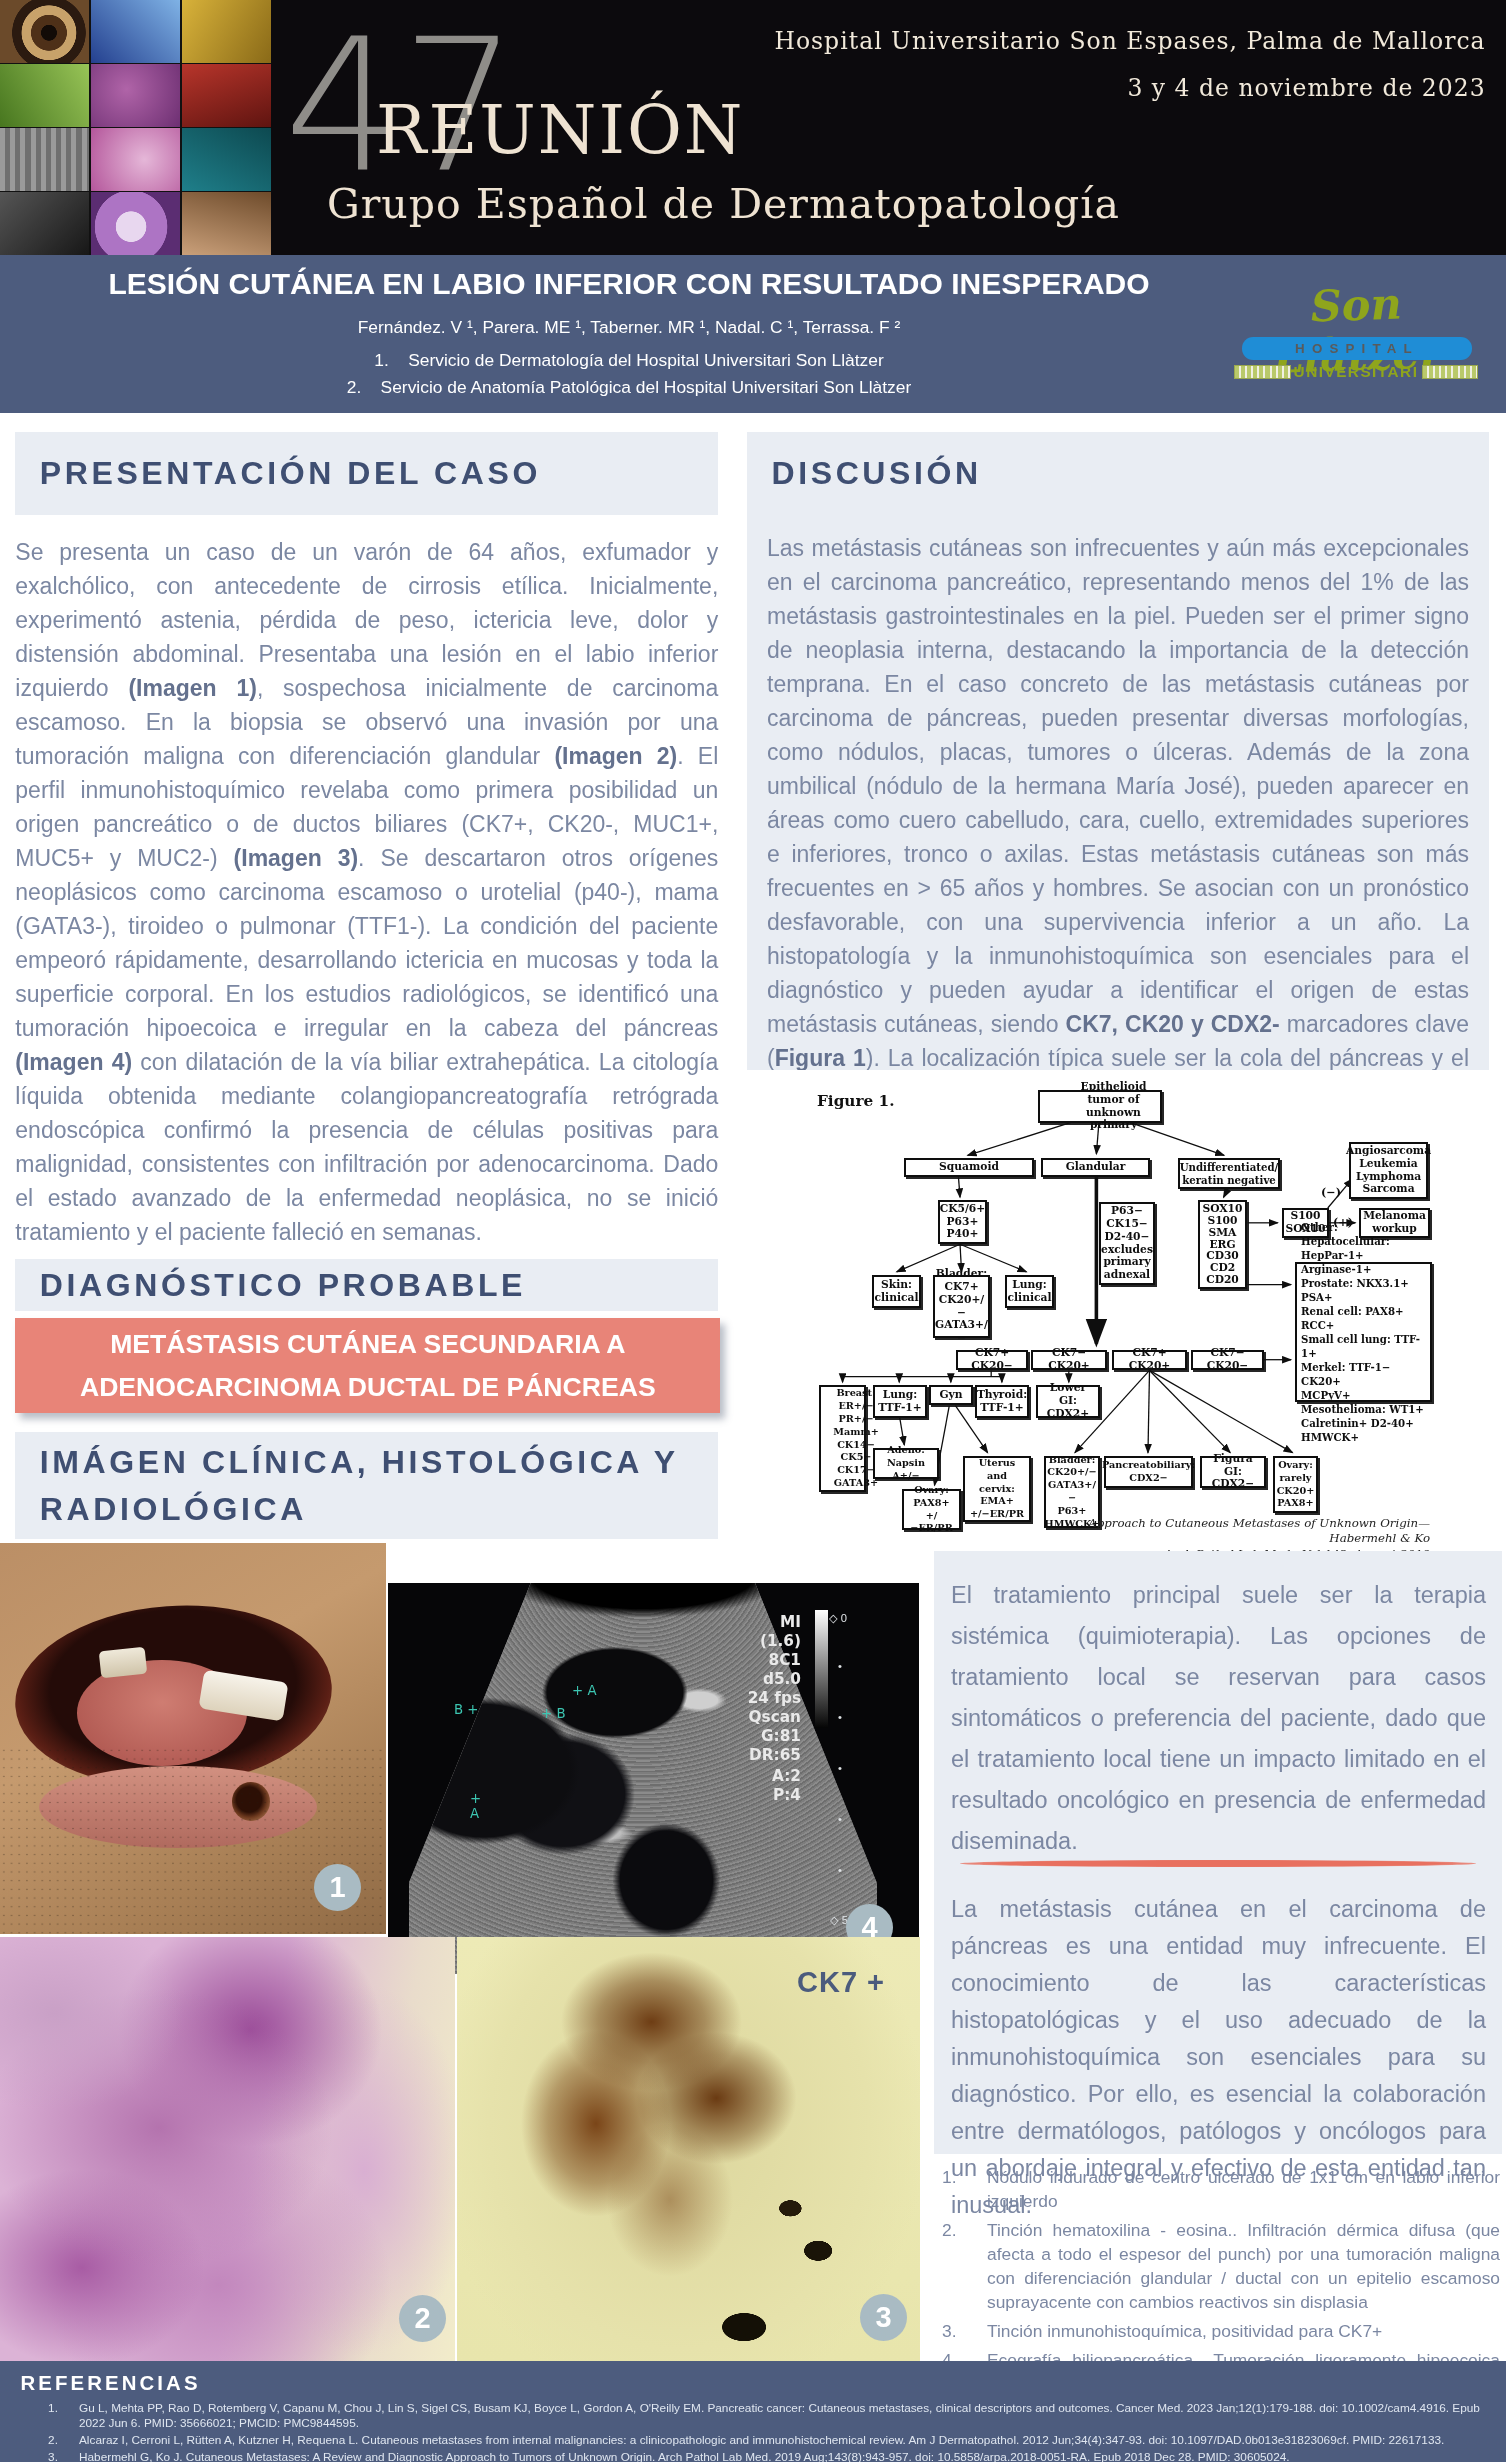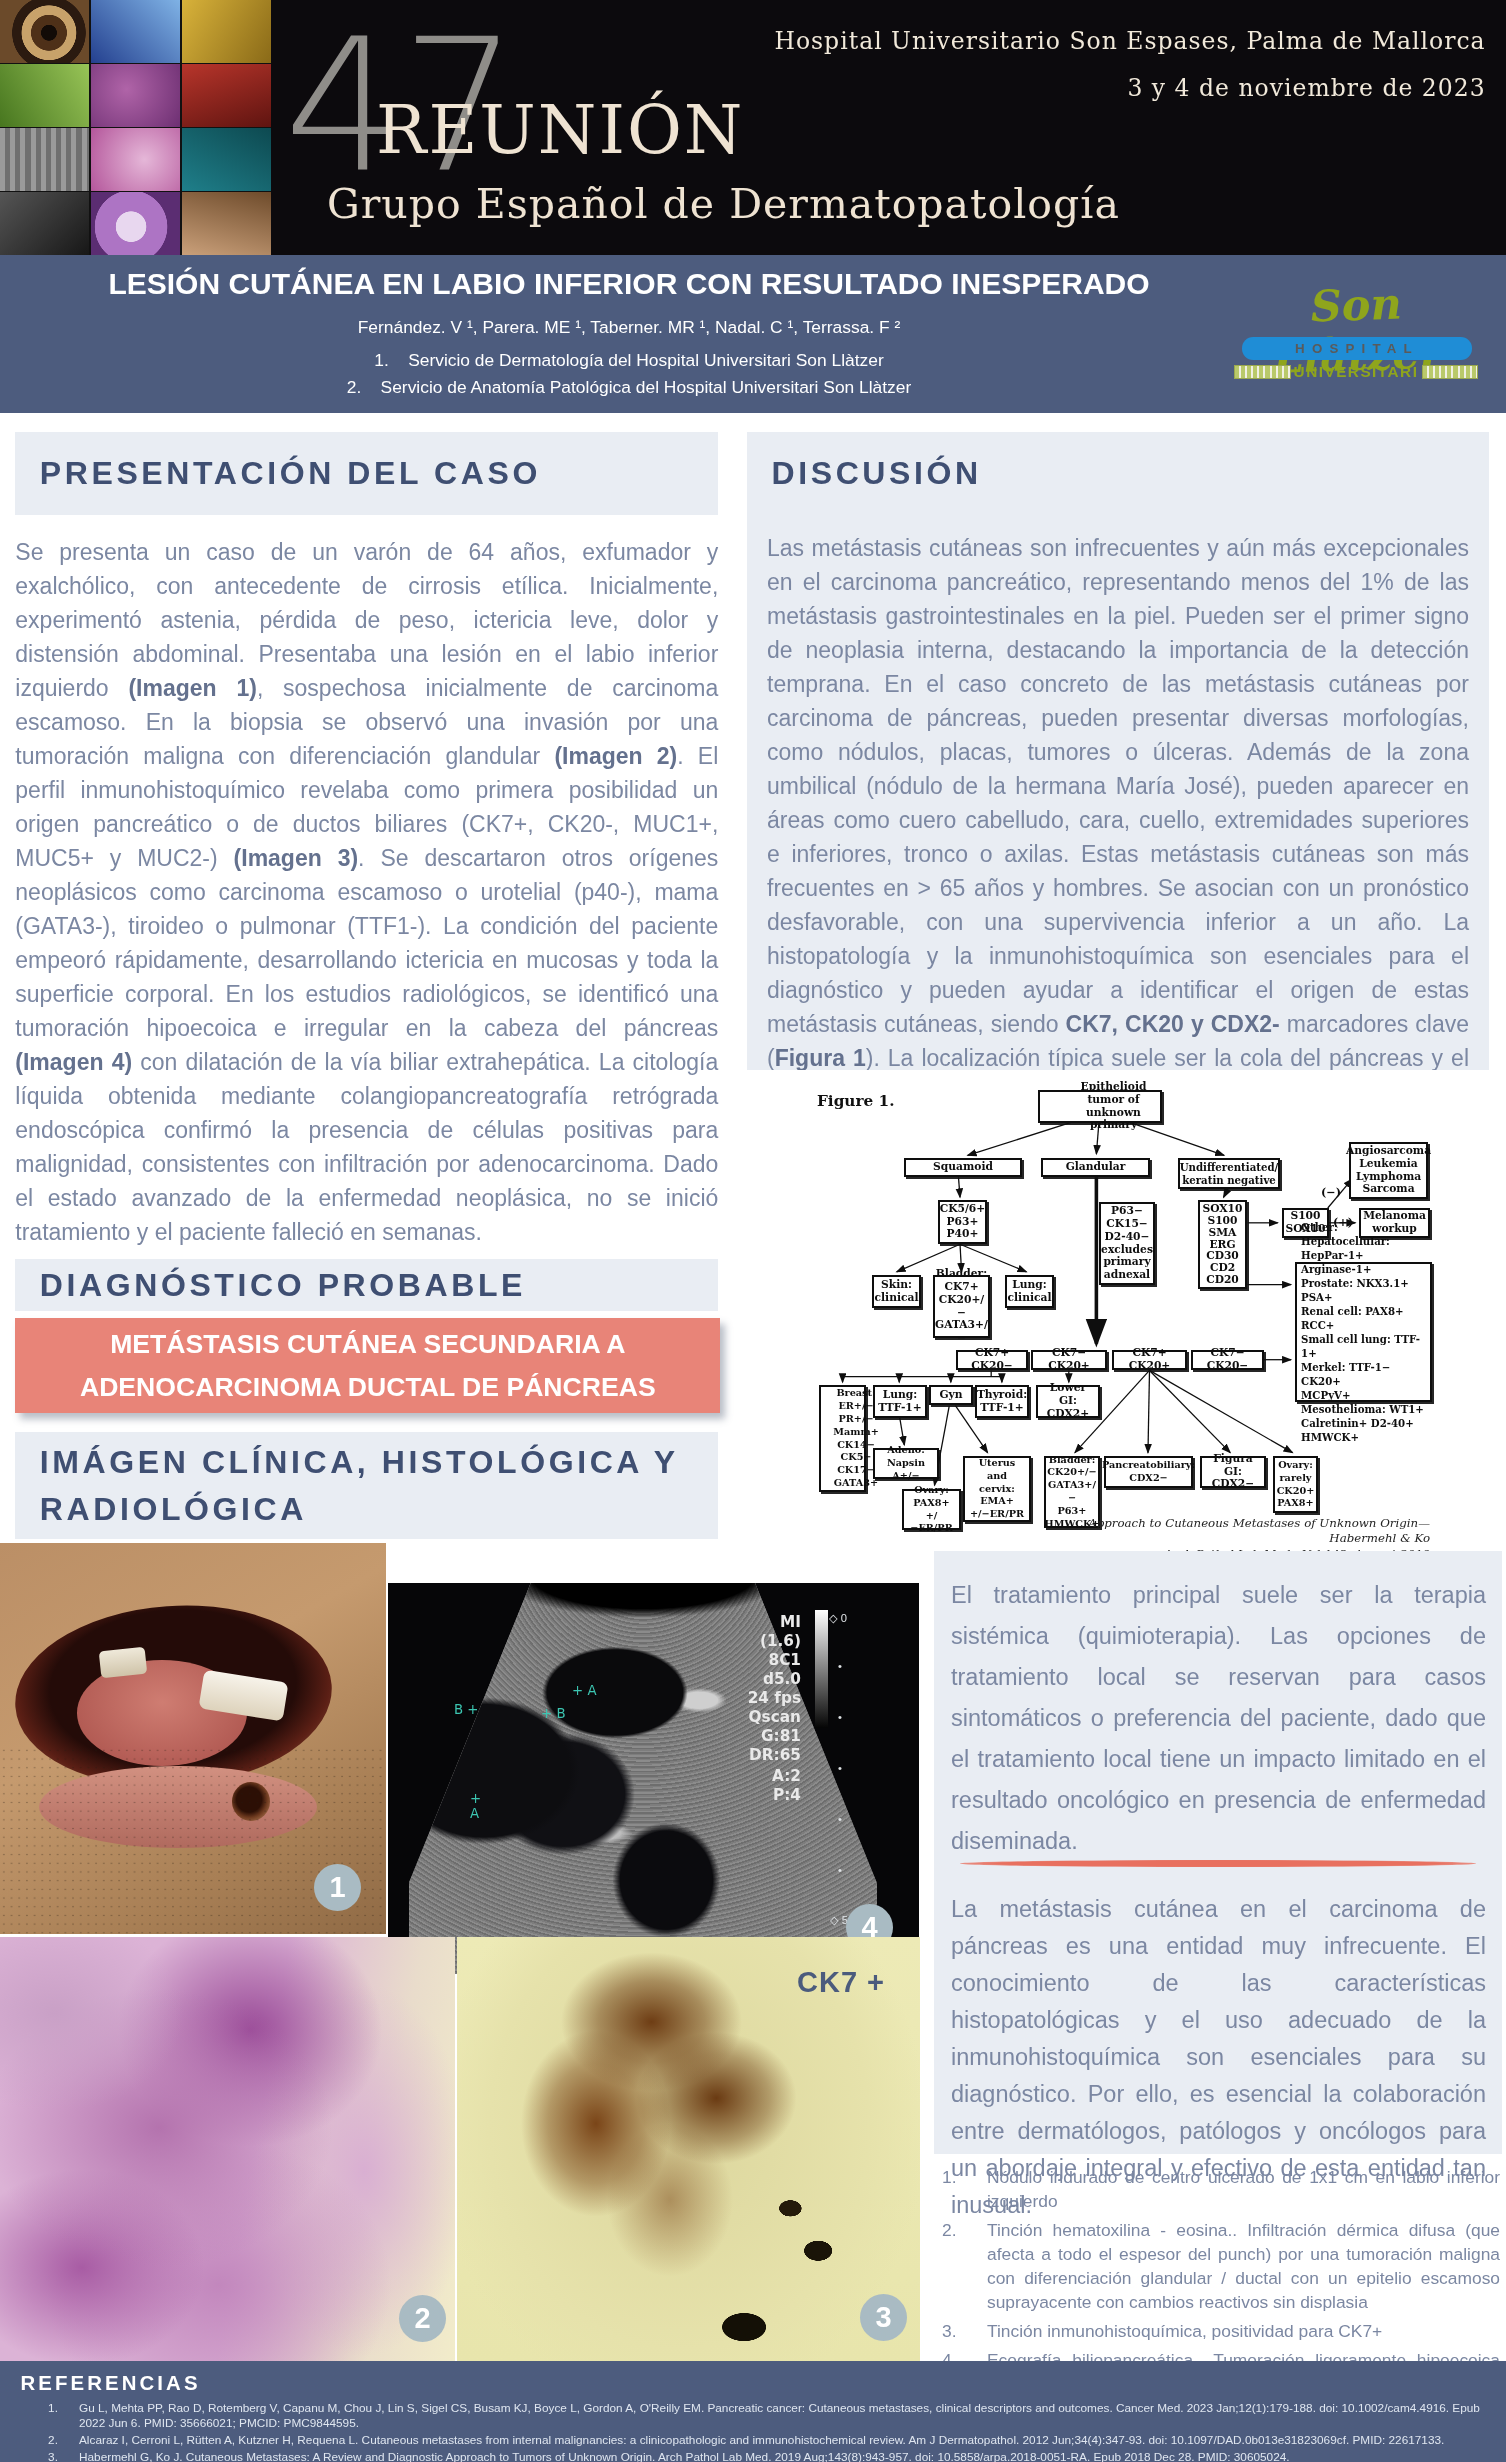--- a/index.html
+++ b/index.html
@@ -239,21 +239,21 @@
         <line x1="1141" y1="270" x2="1189" y2="213" marker-end="url(#ah)"></line>
         <line x1="984" y1="420" x2="1069" y2="420" marker-end="url(#ah)"></line>
         <line x1="303" y1="681" x2="312" y2="734" marker-end="url(#ah)"></line>
         <line x1="400" y1="657" x2="371" y2="813" marker-end="url(#ah)"></line>
         <line x1="412" y1="657" x2="475" y2="749" marker-end="url(#ah)"></line>
       </g>
     </svg>
 
     <div class="fig-box" style="left:293px;top:20px;width:124px;height:33px;padding-left:28px;">Epithelioid tumor of
 unknown primary</div>
-    <div class="fig-box" style="left:159px;top:88px;width:118px;height:19.4px;">Squamoid</div>
+    <div class="fig-box" style="left:159px;top:88px;width:130px;height:19.4px;">Squamoid</div>
     <div class="fig-box" style="left:296px;top:88px;width:109px;height:19.4px;">Glandular</div>
     <div class="fig-box" style="left:433px;top:88px;width:102px;height:31px;font-size:10.2px;">Undifferentiated/
 keratin negative</div>
     <div class="fig-box" style="left:604px;top:72px;width:79px;height:57px;">Angiosarcoma
 Leukemia
 Lymphoma
 Sarcoma</div>
     <div class="fig-box" style="left:193px;top:130px;width:49px;height:44px;">CK5/6+
 P63+
 P40+</div>

